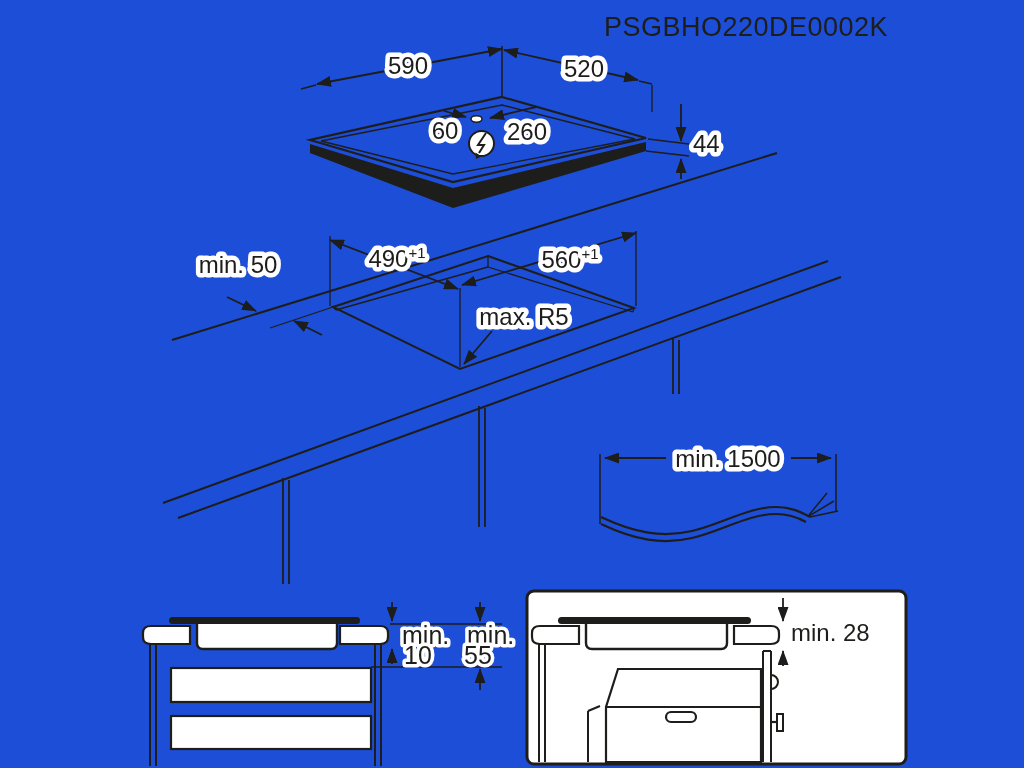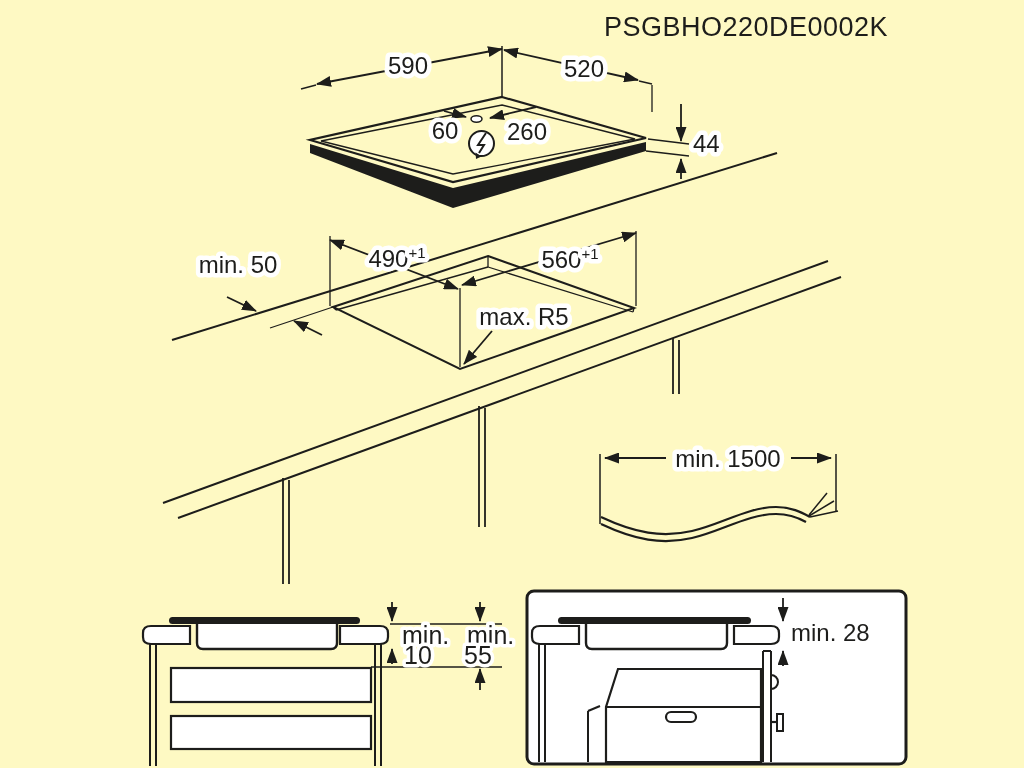--- a/index.html
+++ b/index.html
@@ -1,16 +1,16 @@
 <!DOCTYPE html>
 <html><head>
 <meta charset="utf-8">
 <style>
   html,body{margin:0;padding:0;background:#ffffff;}
-  .stage{position:relative;width:1024px;height:768px;background:#fef9c3;overflow:hidden;}
+  .stage{position:relative;width:1024px;height:768px;background:#1d4ed8;overflow:hidden;}
   svg{position:absolute;left:0;top:0;}
   svg text{font-family:"Liberation Sans","DejaVu Sans",sans-serif;fill:#1d1d1b;}
   .lbl{font-size:24px;paint-order:stroke;stroke:#ffffff;stroke-width:9px;stroke-linejoin:round;}
   .lbl-s{font-size:25px;paint-order:stroke;stroke:#ffffff;stroke-width:7px;stroke-linejoin:round;}
   .sup{font-size:15px;}
   .ttl{font-size:27px;letter-spacing:.5px;}
   .ln{stroke:#1d1d1b;fill:none;}
   .w13{stroke-width:1.3px;}
   .w15{stroke-width:1.5px;}
   .w18{stroke-width:1.8px;}

